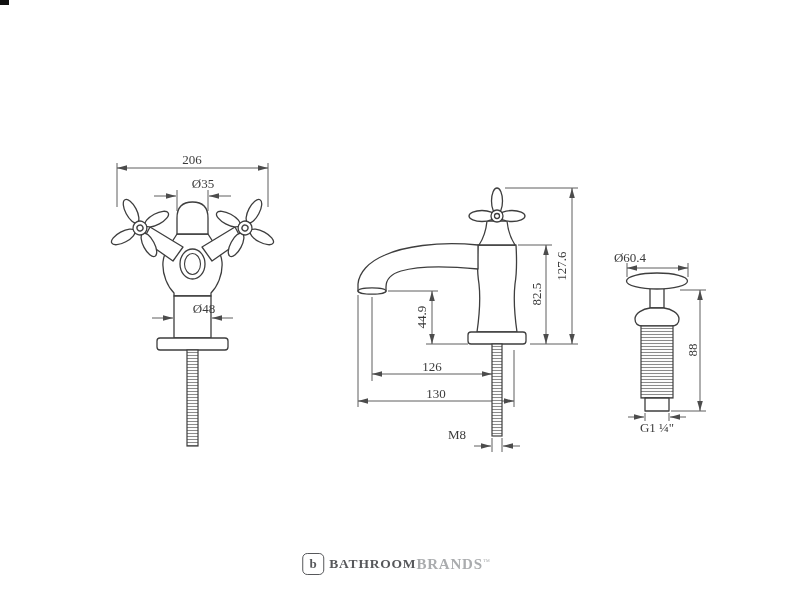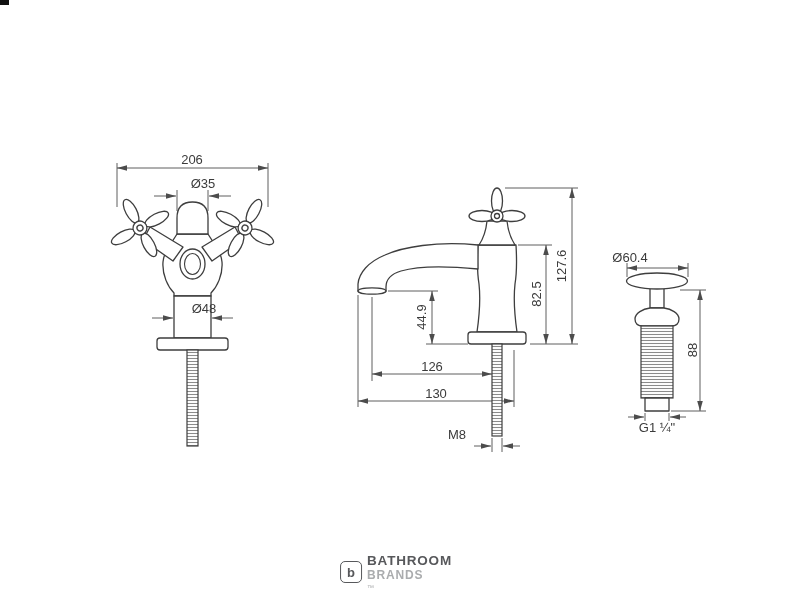--- a/index.html
+++ b/index.html
@@ -1,32 +1,32 @@
 <!DOCTYPE html>
 <html><head>
 <meta charset="utf-8">
 <style>
   html,body{margin:0;padding:0;background:#ffffff;}
   .stage{position:relative;width:792px;height:612px;background:#ffffff;overflow:hidden;
-         font-family:Liberation Sans, sans-serif;}
+         font-family:Liberation Serif, serif;}
   svg{position:absolute;left:0;top:0;}
   .dimln line{stroke:#4c4c4c;stroke-width:0.9;fill:none;}
   .obj{fill:#ffffff;stroke:#3e3e3e;stroke-width:1.3;stroke-linejoin:round;}
   .objn{fill:none;stroke:#3e3e3e;stroke-width:1.1;}
   .thr{stroke:#3e3e3e;stroke-width:1.2;}
   .dim{position:absolute;font-size:13px;color:#3b3b3b;white-space:nowrap;
        transform:translate(-50%,-50%);line-height:1;}
   .dim.rot{transform:translate(-50%,-50%) rotate(-90deg);}
   .logo{position:absolute;top:553px;left:50%;transform:translateX(-50%);
         display:flex;align-items:center;gap:5px;}
   .logo-mark{width:20px;height:20px;border:1.8px solid #57585b;border-radius:5px;
              display:flex;align-items:center;justify-content:center;
              font-weight:bold;font-size:13px;color:#57585b;}
   .brand-dark{font-weight:bold;font-size:13.5px;letter-spacing:0.8px;color:#57585b;}
-  .brand-light{font-weight:bold;font-size:12px;letter-spacing:0.8px;color:#aaacae;}
+  .brand-light{font-weight:bold;font-size:15px;letter-spacing:0.8px;color:#aaacae;}
   .tm{font-size:7px;color:#aaacae;align-self:flex-start;margin-top:2px;}
 </style>
 </head>
 <body>
 
 <div class="stage">
 
   <svg width="792" height="612" viewBox="0 0 792 612">
     <defs>
       <marker id="ar" markerWidth="11" markerHeight="8" refX="10" refY="4" orient="auto-start-reverse" markerUnits="userSpaceOnUse">
@@ -153,20 +153,20 @@
   <span class="dim" style="left:457px;top:434px">M8</span>
 
   <span class="dim" style="left:630px;top:257px">Ø60.4</span>
   <span class="dim rot" style="left:692px;top:350px">88</span>
   <span class="dim" style="left:657px;top:427px">G1 ¼"</span>
 
   <div class="logo">
     <span class="logo-mark">
       <span>b</span>
     </span>
-    <span style="display:flex;flex-direction:column;">
+    <span style="display:flex;align-items:center;">
       <span class="brand-dark">BATHROOM</span>
       <span class="brand-light">BRANDS</span>
       <span class="tm">™</span>
     </span>
   </div>
 
 </div>
 
 </body></html>

